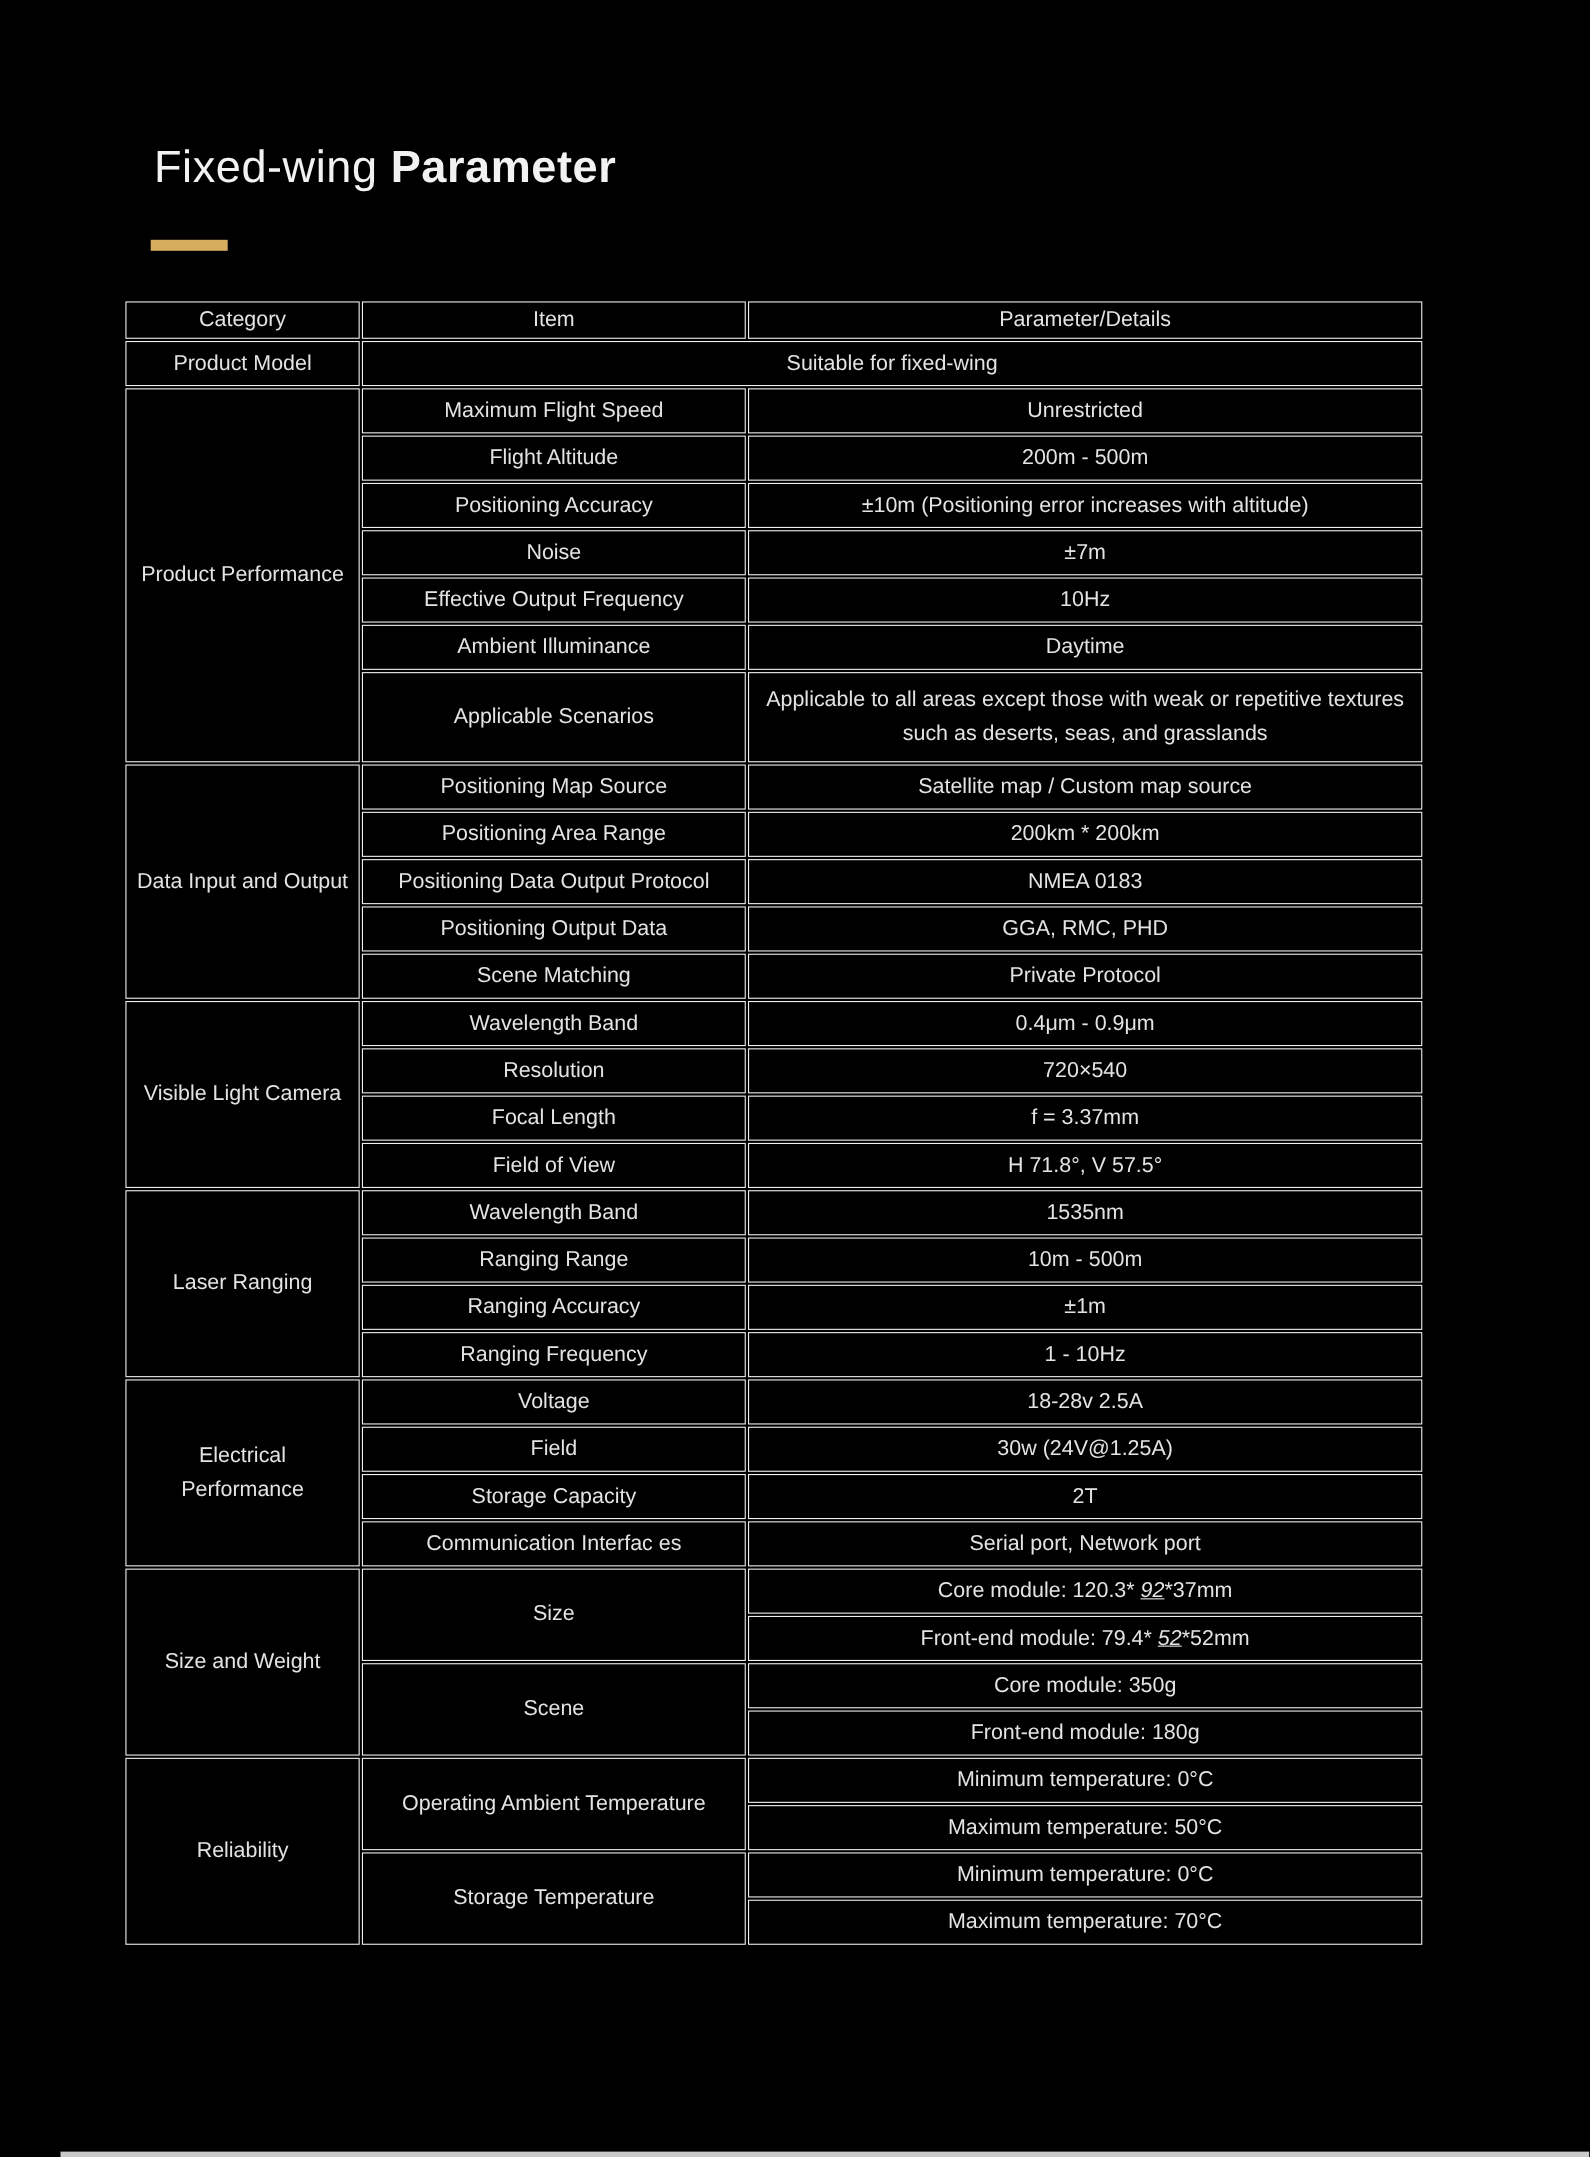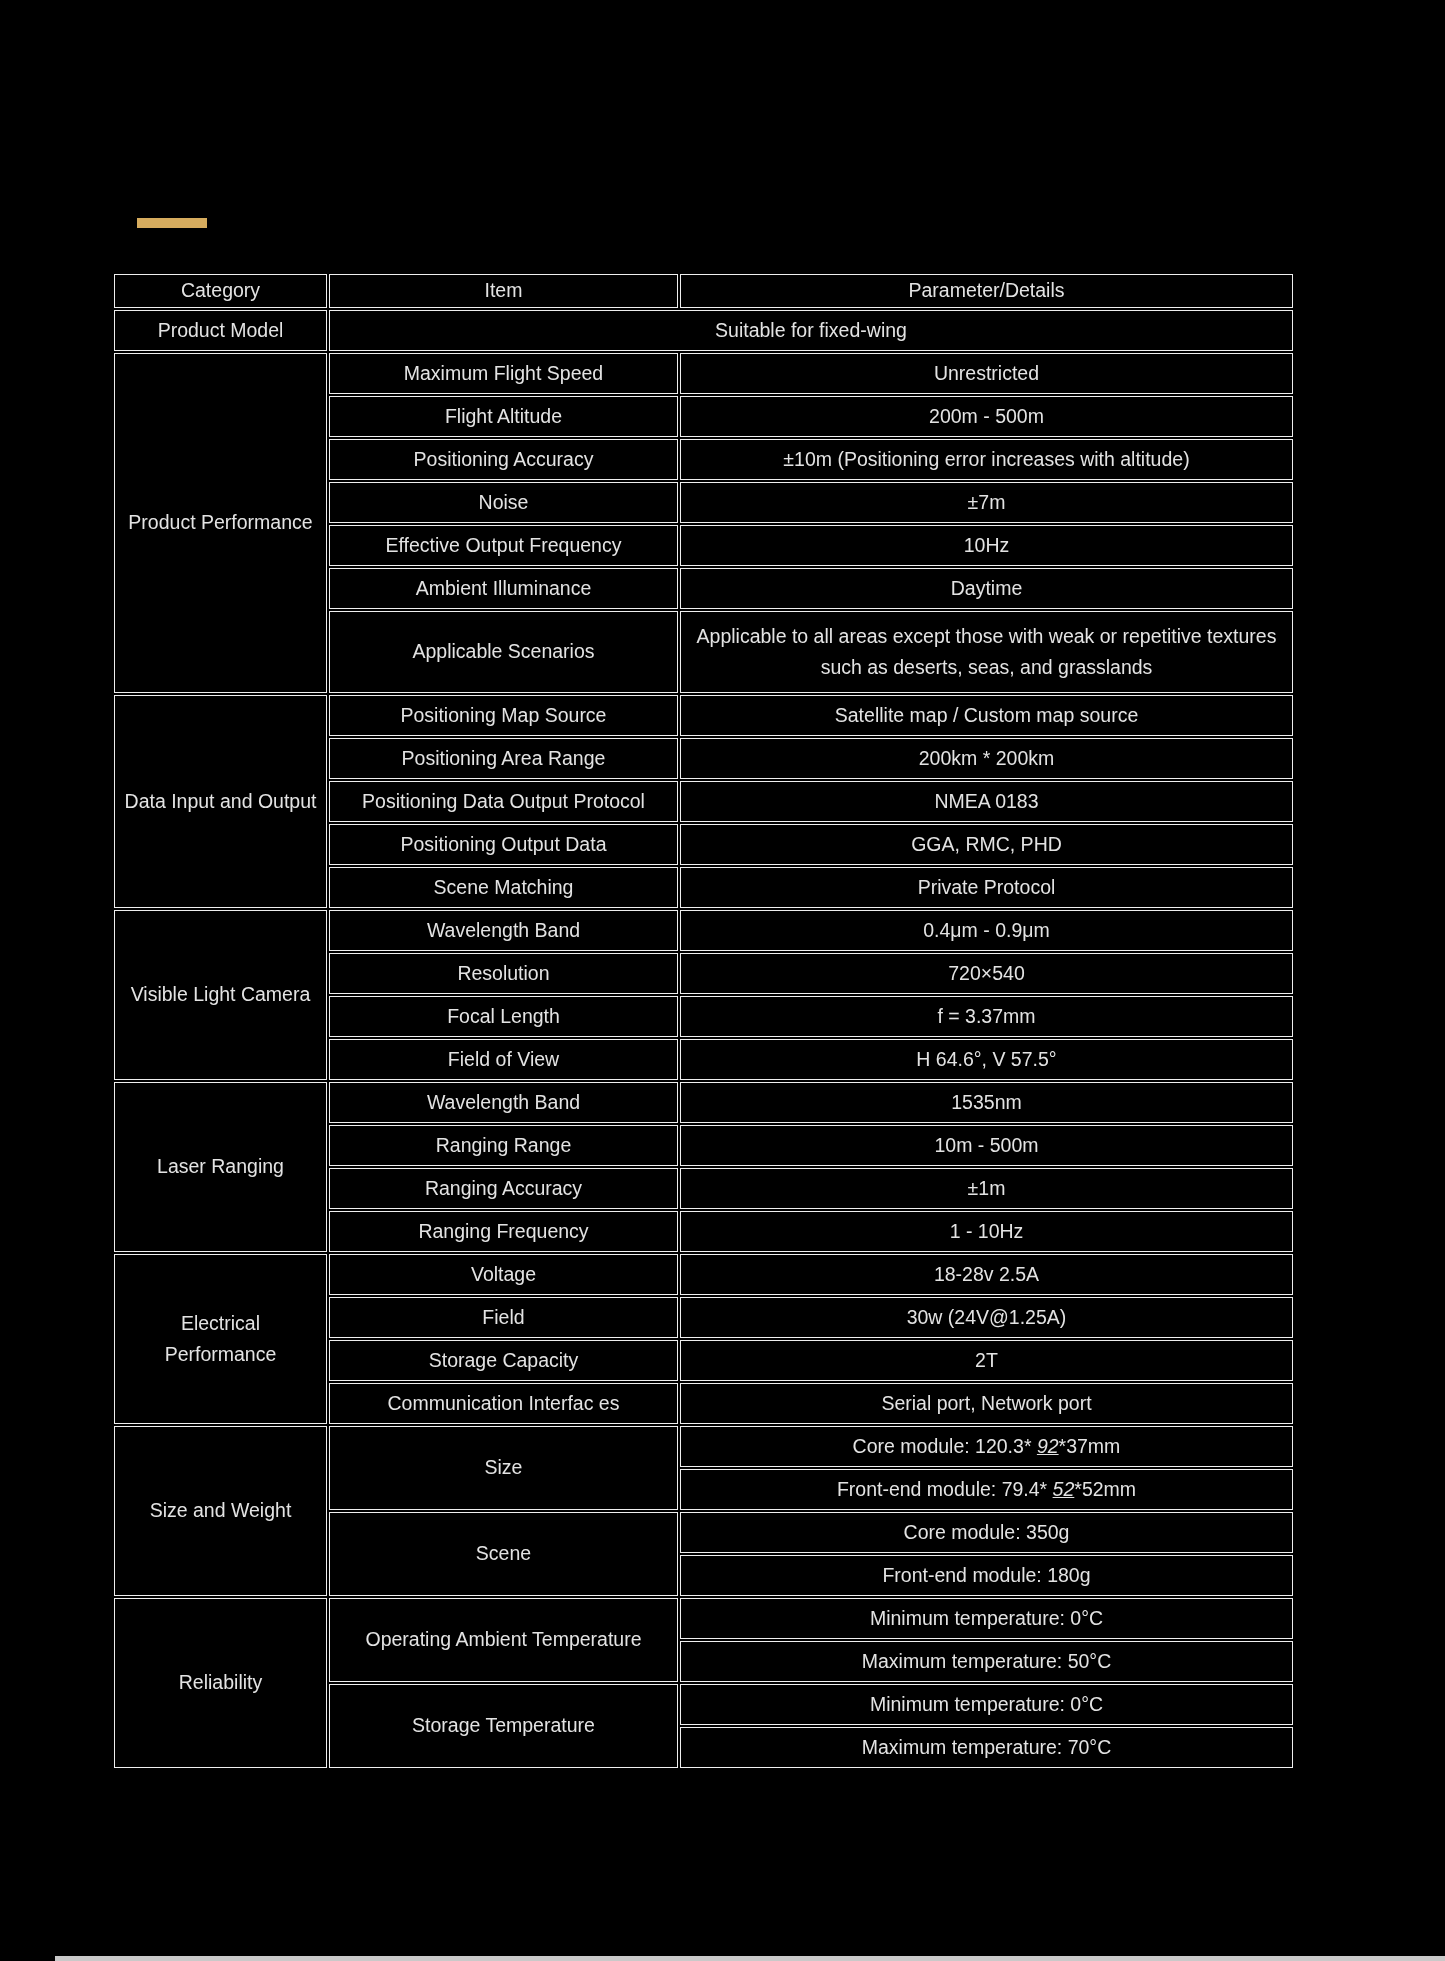--- a/index.html
+++ b/index.html
@@ -59,20 +59,21 @@
     top: 1956px;
     width: 1390px;
     height: 5px;
     background: #c9c9c9;
   }
 </style>
 </head>
 <body>
 
 <div class="page" style="background: rgb(0, 0, 0);">
+  <div class="title"><span>Fixed-wing</span><span> </span><span class="bold">Parameter</span></div>
   <div class="underline" style="background: rgb(214, 172, 94);"></div>
 
   <table class="params">
     <colgroup>
       <col style="width:213px">
       <col style="width:349px">
       <col style="width:613px">
     </colgroup>
     <tbody>
         <tr>
@@ -142,21 +143,21 @@
         <tr>
           <td class="vrow">Resolution</td>
           <td class="vrow">720×540</td>
         </tr>
         <tr>
           <td class="vrow">Focal Length</td>
           <td class="vrow">f = 3.37mm</td>
         </tr>
         <tr>
           <td class="vrow">Field of View</td>
-          <td class="vrow">H 64.6°, V 57.5°</td>
+          <td class="vrow">H 71.8°, V 57.5°</td>
         </tr>
         <tr>
           <td class="cat" rowspan="4">Laser Ranging</td>
           <td class="vrow">Wavelength Band</td>
           <td class="vrow">1535nm</td>
         </tr>
         <tr>
           <td class="vrow">Ranging Range</td>
           <td class="vrow">10m - 500m</td>
         </tr>

